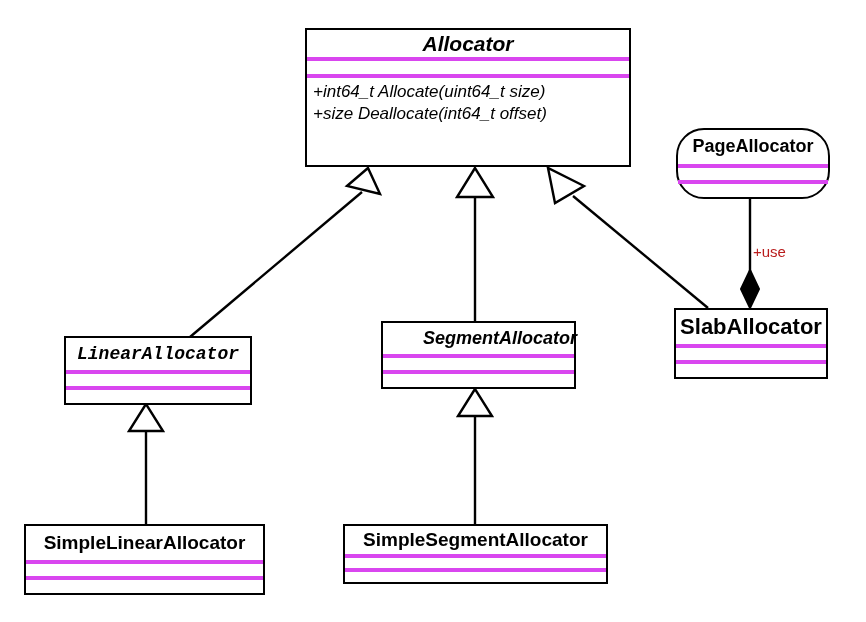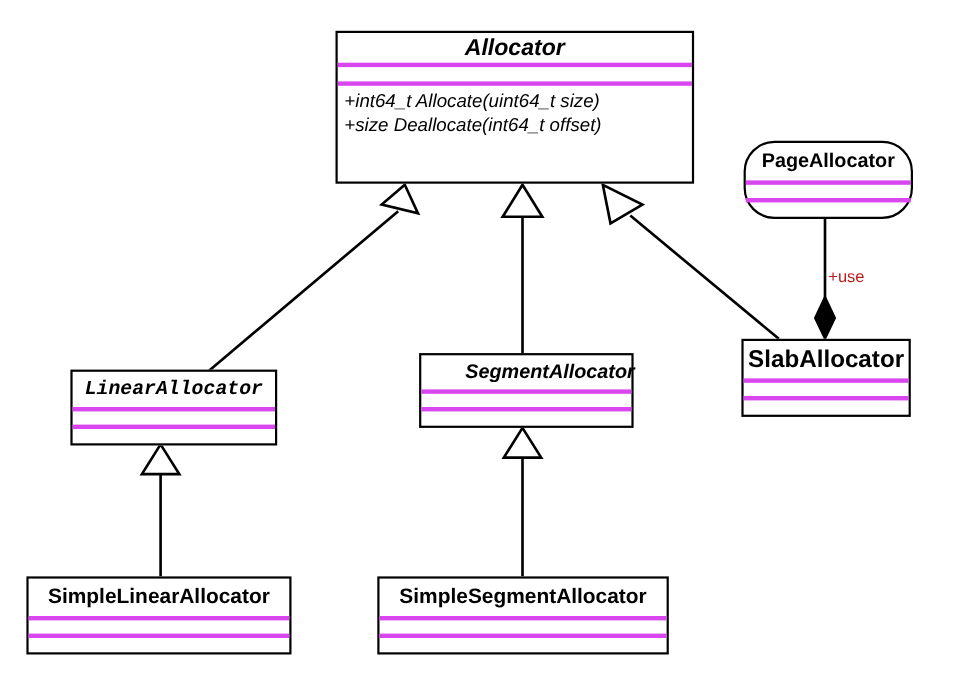--- a/index.html
+++ b/index.html
@@ -143,21 +143,21 @@
     <div class="uml-compartment empty"></div>
     <div class="uml-compartment empty"></div>
   </div>
 
   <div class="uml-class" style="left:24px; top:524px; width:241px; height:71px;">
     <div class="uml-name" style="height:35px; font-size:19px;">SimpleLinearAllocator</div>
     <div class="uml-compartment empty"></div>
     <div class="uml-compartment empty"></div>
   </div>
 
-  <div class="uml-class" style="left:343px; top:524px; width:265px; height:71px;">
+  <div class="uml-class" style="left:343px; top:524px; width:265px; height:60px;">
     <div class="uml-name" style="height:35px; font-size:19px;">SimpleSegmentAllocator</div>
     <div class="uml-compartment empty"></div>
     <div class="uml-compartment empty"></div>
   </div>
 
   <div class="edge-label" style="left:753px; top:243px;">+use</div>
 
 </div>
 
 </body></html>

